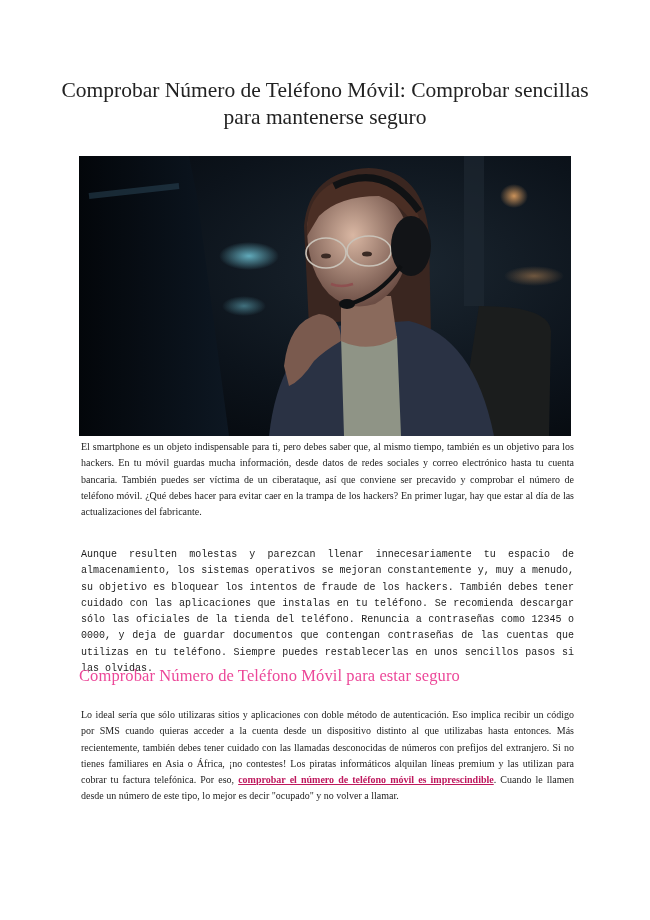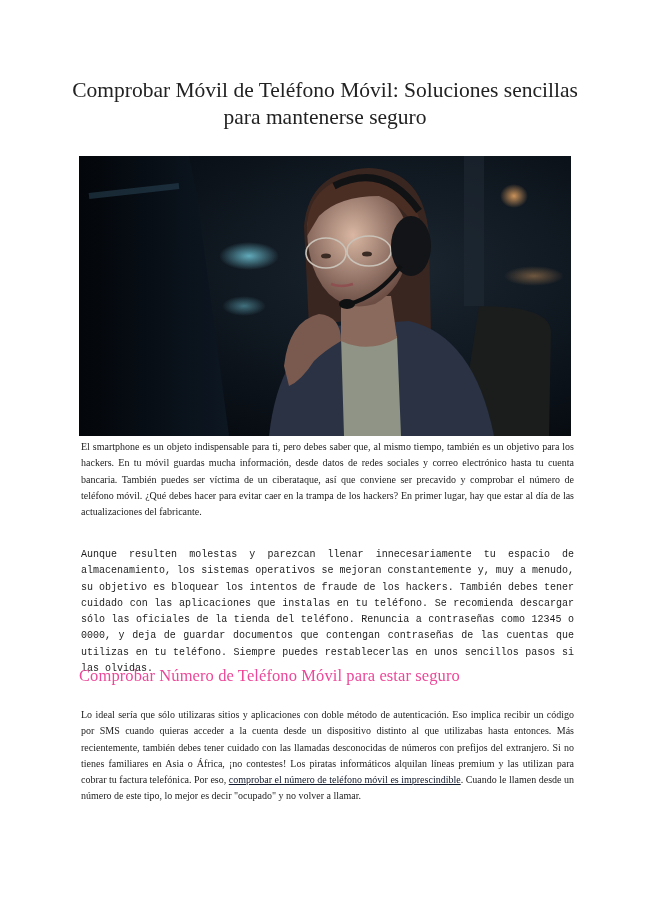--- a/index.html
+++ b/index.html
@@ -10,26 +10,26 @@
   .hero { position: absolute; left: 79px; top: 156px; width: 492px; height: 280px;
           overflow: hidden; background: #0a0e14; }
   .hero svg { display: block; }
   .para { position: absolute; left: 79px; width: 493px; font-size: 10px; line-height: 16.3px;
           text-align: justify; margin: 2px; color: #1c1c1c; }
   .p1 { top: 437px; }
   .p2 { top: 545px; font-family: Liberation Mono, monospace; }
   .h2 { position: absolute; left: 79px; top: 666px; width: 493px; font-size: 16.5px;
         line-height: 20px; margin: 0; font-weight: normal; color: #ec4899; letter-spacing: 0.1px; }
   .p3 { top: 705px; }
-  a.link { color: #0f172a; text-decoration: underline; }
+  a.link { color: #be185d; text-decoration: underline; font-weight: bold; }
 </style>
 </head>
 <body>
 
-<h1 class="title" style="margin:0;font-weight:normal;">Comprobar Móvil de Teléfono Móvil: Soluciones sencillas para mantenerse seguro</h1>
+<h1 class="title" style="margin:0;font-weight:normal;">Comprobar Número de Teléfono Móvil: Comprobar sencillas para mantenerse seguro</h1>
 
 <div class="hero">
   <svg width="492" height="280" viewBox="0 0 492 280" xmlns="http://www.w3.org/2000/svg">
     <defs>
       <radialGradient id="bg" cx="65%" cy="40%" r="80%">
         <stop offset="0" stop-color="#1b2630"></stop>
         <stop offset="0.6" stop-color="#0c131b"></stop>
         <stop offset="1" stop-color="#05080c"></stop>
       </radialGradient>
       <radialGradient id="glowBlue" cx="50%" cy="50%" r="50%">

